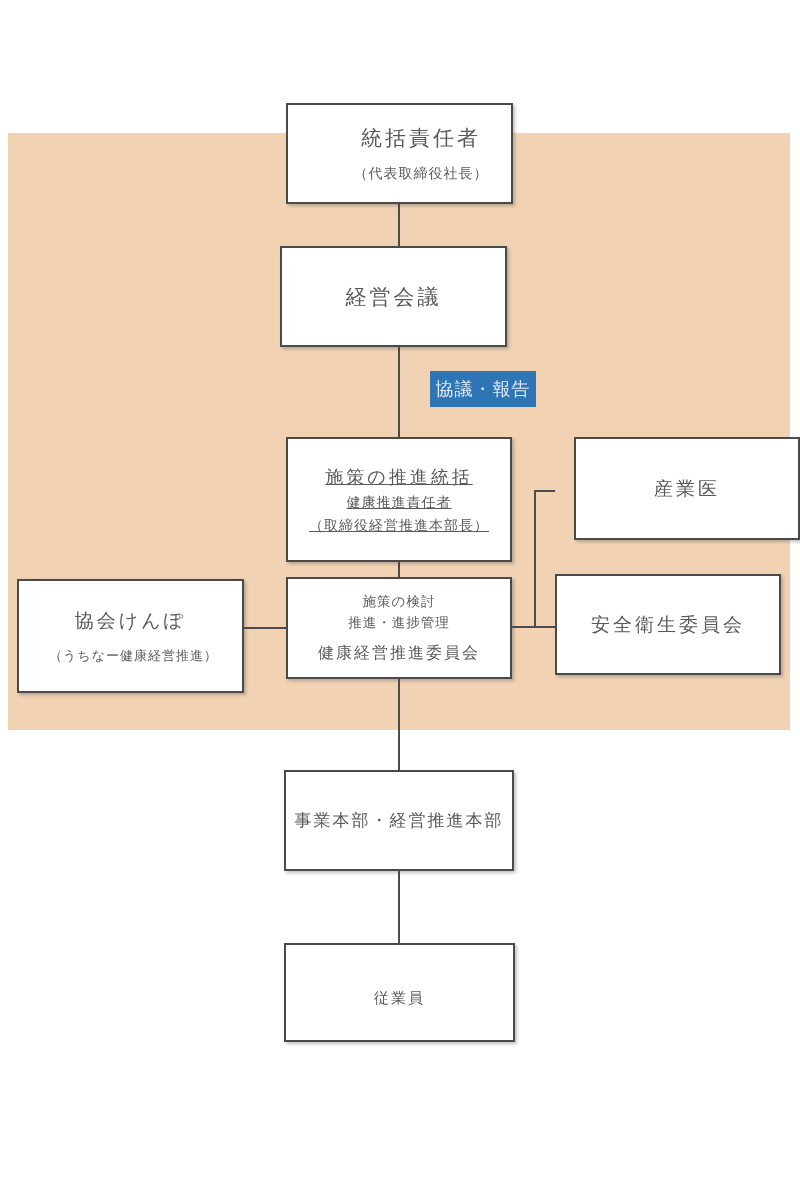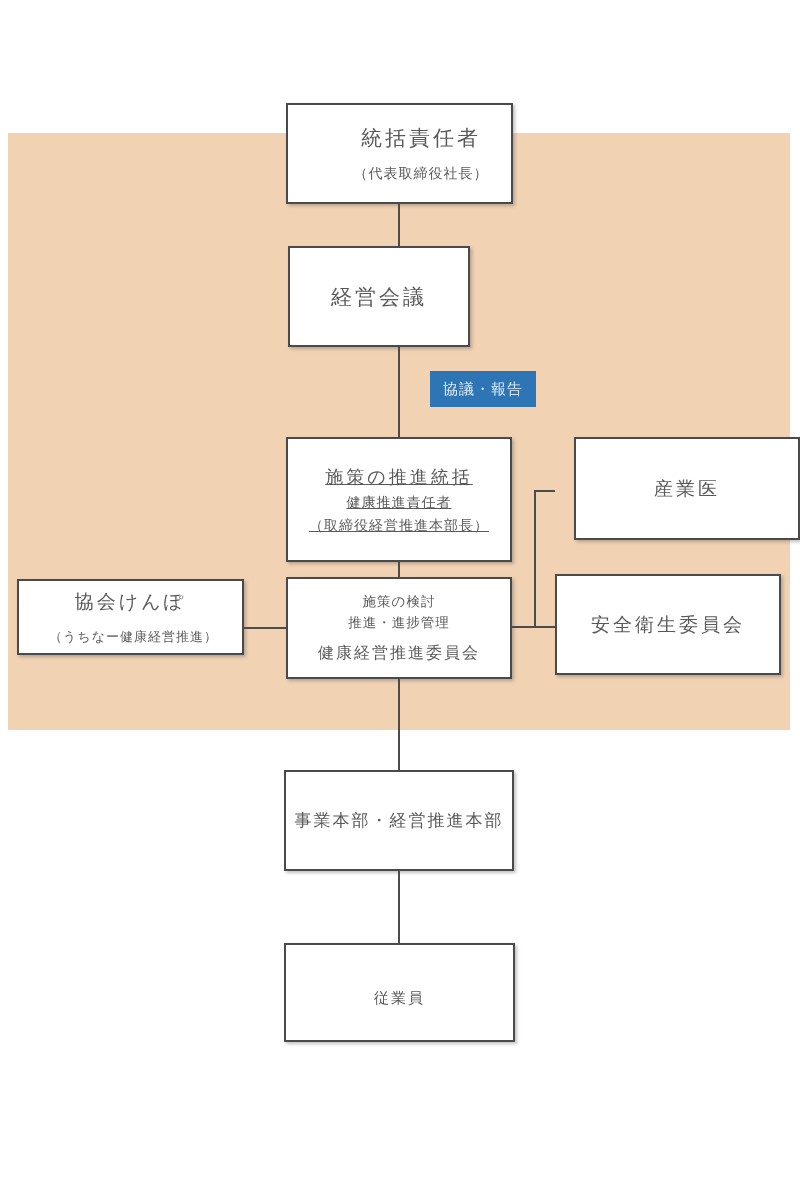--- a/index.html
+++ b/index.html
@@ -50,26 +50,26 @@
     color: #595959;
     white-space: nowrap;
   }
   .line {
     position: absolute;
     background: #4c4c4c;
   }
   
   #node-top-responsible      { left: 286px; top: 103px;  width: 227px; height: 101px; gap: 13px; padding-left: 43px; }
   #node-top-responsible .title { font-size: 21px; }
-  #node-management-meeting   { left: 288px; top: 246px;  width: 182px; height: 101px; }
+  #node-management-meeting   { left: 280px; top: 246px;  width: 227px; height: 101px; }
   #node-management-meeting .title { font-size: 21px; }
   #node-promotion-lead       { left: 286px; top: 437px;  width: 226px; height: 125px; gap: 5px; text-decoration: underline; }
   #node-promotion-lead .title { font-size: 18px; }
   #node-occupational-physician { left: 574px; top: 437px; width: 226px; height: 103px; }
-  #node-kyokai-kenpo         { left: 17px;  top: 579px;  width: 227px; height: 76px; gap: 13px; }
+  #node-kyokai-kenpo         { left: 17px;  top: 579px;  width: 227px; height: 114px; gap: 13px; }
   #node-kyokai-kenpo .subtitle { font-size: 13px; margin-left: 6px; }
   #node-promotion-committee  { left: 286px; top: 577px;  width: 226px; height: 102px; gap: 3px; }
   #node-promotion-committee .subtitle { font-size: 13.5px; }
   #node-promotion-committee .title { font-size: 16px; margin-top: 8px; letter-spacing: 2px; }
   #node-safety-health-committee { left: 555px; top: 574px; width: 226px; height: 101px; }
   #node-business-hq          { left: 284px; top: 770px;  width: 230px; height: 101px; }
   #node-business-hq .title   { font-size: 17px; letter-spacing: 2px; }
   #node-employees            { left: 284px; top: 943px;  width: 231px; height: 99px; }
   #node-employees .title     { font-size: 15px; letter-spacing: 2px; margin-top: 12px; }
   
@@ -84,21 +84,21 @@
   #line-h-physician  { left: 534px; top: 490px; width: 21px; height: 2px; }
   
   #flow-label {
     position: absolute;
     left: 430px;
     top: 371px;
     width: 106px;
     height: 36px;
     background: #2e75b6;
     color: #dce8f5;
-    font-size: 15px;
+    font-size: 18px;
     letter-spacing: 1px;
     display: flex;
     align-items: center;
     justify-content: center;
     white-space: nowrap;
   }
 </style>
 </head>
 <body>
 

